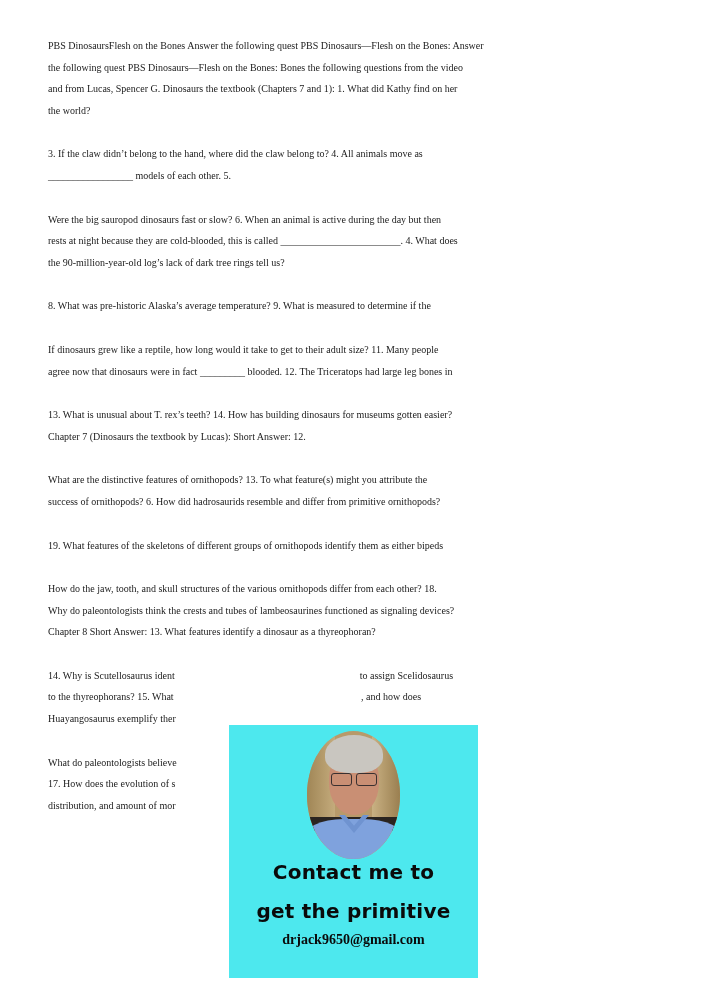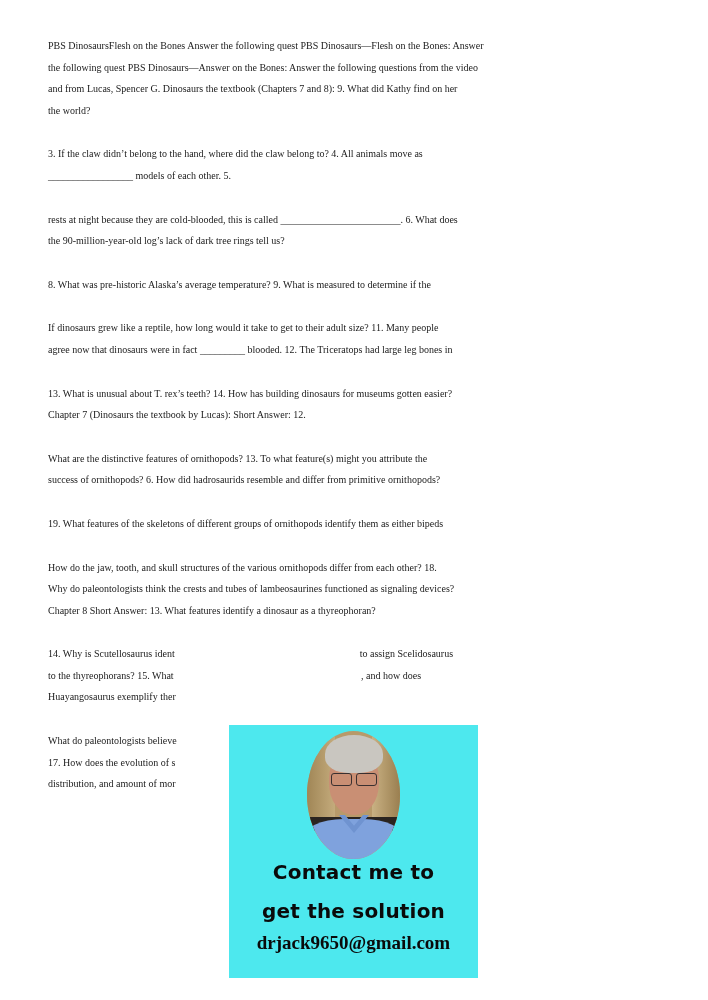--- a/index.html
+++ b/index.html
@@ -103,40 +103,41 @@
     .contact-1 { top: 135px; }
     .contact-2 { top: 174px; }
     .contact-email {
       position: absolute;
       left: 0;
       top: 207px;
       width: 100%;
       text-align: center;
       font-family: "Liberation Serif", "DejaVu Serif", serif;
       font-weight: bold;
-      font-size: 19px;
+      font-size: 14px;
       color: #0a0a0a;
     }
   </style>
 </head>
 <body>
 
 <div class="doc">
   <div class="para">
     <span class="line">PBS DinosaursFlesh on the Bones Answer the following quest PBS Dinosaurs—Flesh on the Bones: Answer</span>
-    <span class="line">the following quest PBS Dinosaurs—Answer on the Bones: Answer the following questions from the video</span>
-    <span class="line">and from Lucas, Spencer G. Dinosaurs the textbook (Chapters 7 and 8): 9. What did Kathy find on her</span>
+    <span class="line">the following quest PBS Dinosaurs—Flesh on the Bones: Bones the following questions from the video</span>
+    <span class="line">and from Lucas, Spencer G. Dinosaurs the textbook (Chapters 7 and 1): 1. What did Kathy find on her</span>
     <span class="line">the world?</span>
   </div>
   <div class="para">
     <span class="line">3. If the claw didn’t belong to the hand, where did the claw belong to? 4. All animals move as</span>
     <span class="line">_________________ models of each other. 5.</span>
   </div>
   <div class="para">
-    <span class="line">rests at night because they are cold-blooded, this is called ________________________. 6. What does</span>
+    <span class="line">Were the big sauropod dinosaurs fast or slow? 6. When an animal is active during the day but then</span>
+    <span class="line">rests at night because they are cold-blooded, this is called ________________________. 4. What does</span>
     <span class="line">the 90-million-year-old log’s lack of dark tree rings tell us?</span>
   </div>
   <div class="para">
     <span class="line">8. What was pre-historic Alaska’s average temperature? 9. What is measured to determine if the</span>
   </div>
   <div class="para">
     <span class="line">If dinosaurs grew like a reptile, how long would it take to get to their adult size? 11. Many people</span>
     <span class="line">agree now that dinosaurs were in fact _________ blooded. 12. The Triceratops had large leg bones in</span>
   </div>
   <div class="para">
@@ -175,15 +176,15 @@
     <div class="shirt"></div>
     <div class="collar"></div>
     <div class="face"></div>
     <div class="hair"></div>
     <div class="glasses">
         <span class="l"></span>
         <span class="r"></span>
       </div>
   </div>
   <div class="contact-line contact-1">Contact me to</div>
-  <div class="contact-line contact-2">get the solution</div>
+  <div class="contact-line contact-2">get the primitive</div>
   <div class="contact-email">drjack9650@gmail.com</div>
 </div>
 
 </body></html>

